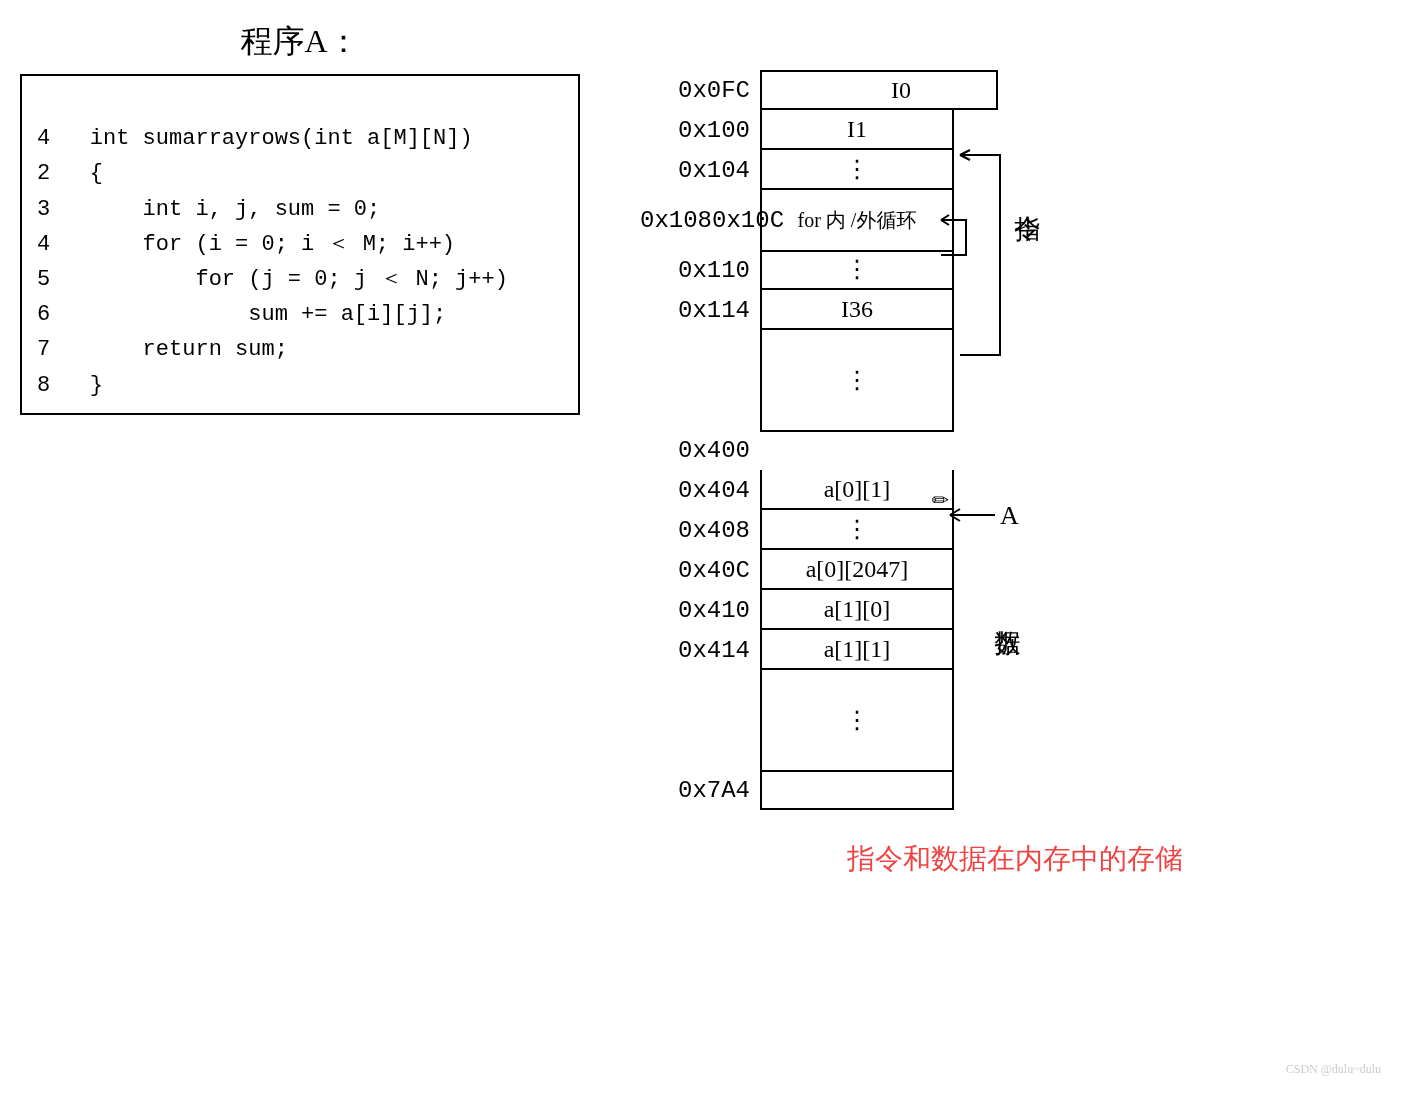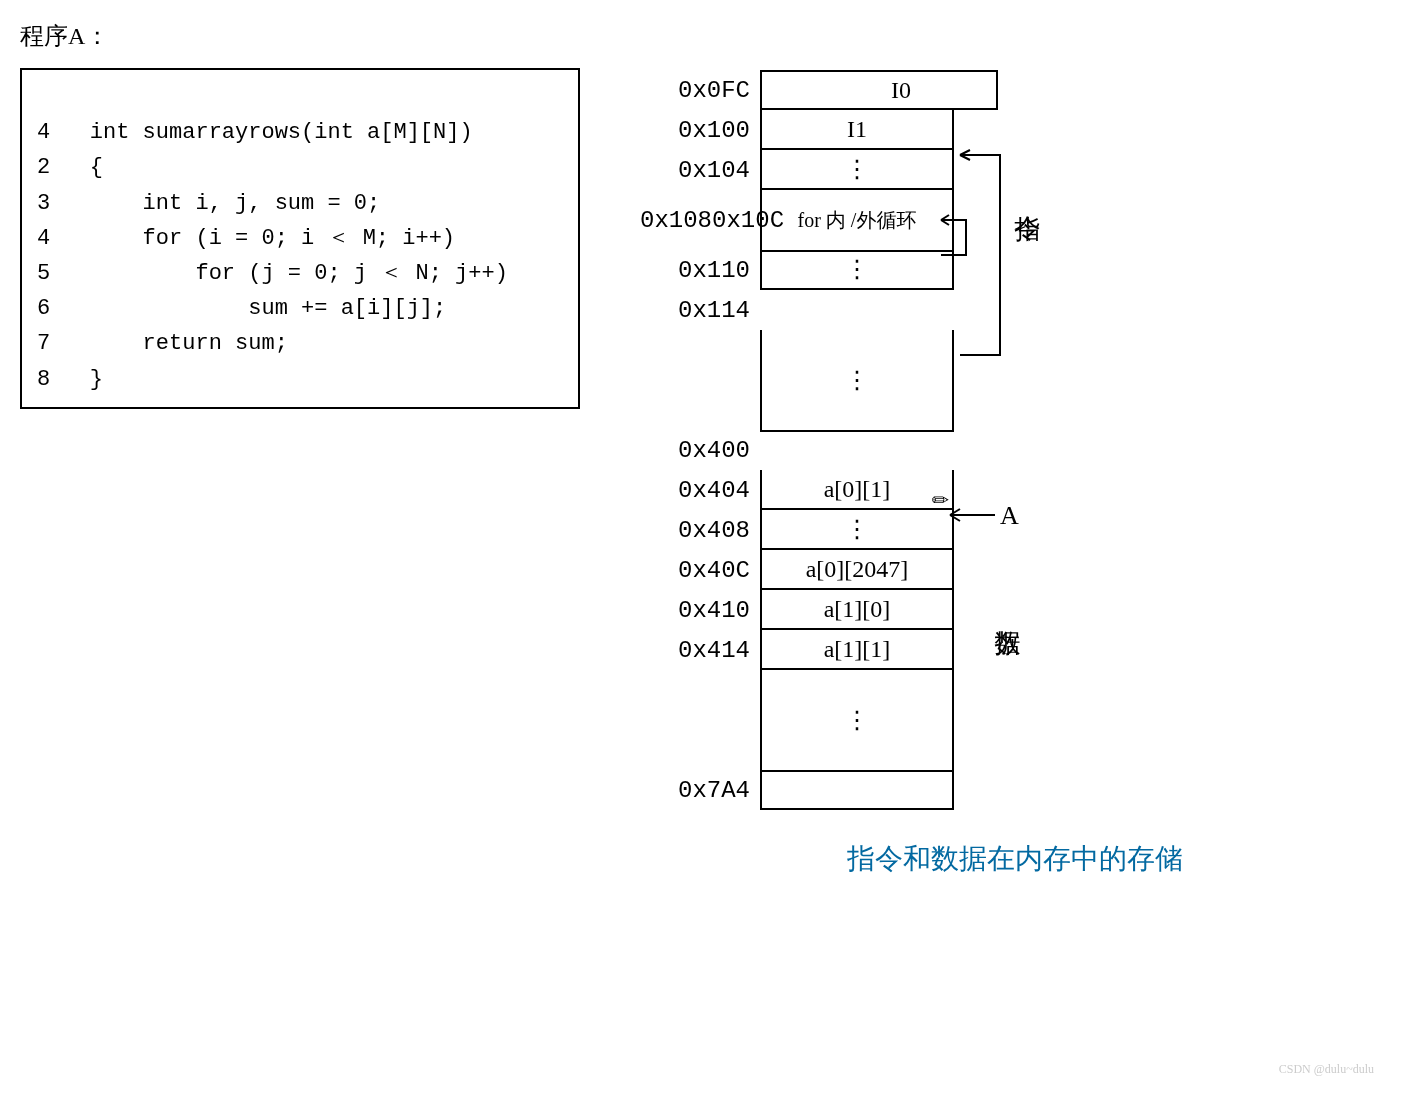--- a/index.html
+++ b/index.html
@@ -10,23 +10,24 @@
       font-size: 20px;
     }
     .container {
       display: flex;
       gap: 60px;
     }
     .left-panel {
       flex: 0 0 560px;
     }
     .title {
-      font-size: 24px;
-      margin-bottom: 16px;
+      font-size: 32px;
+      margin-bottom: 10px;
       font-weight: normal;
+      text-align: center;
     }
     .code-box {
       border: 2px solid black;
       padding: 10px 15px;
       font-family: "Courier New", monospace;
       font-size: 22px;
       line-height: 1.6;
       white-space: pre;
     }
     .right-panel {
@@ -62,25 +63,25 @@
       justify-content: center;
     }
     .mem-cell.first { border-top: 2px solid black; padding-left: 44px; }
     .mem-cell.tall { height: 60px; }
     .mem-row.tall { height: 60px; }
     .mem-row.gap { height: 100px; }
     .caption {
       margin-top: 30px;
       text-align: center;
       font-size: 28px;
-      color: #0369a1;
+      color: #ef4444;
     }
     .watermark {
       position: absolute;
-      right: 36px;
+      right: 29px;
       bottom: 20px;
       font-size: 12px;
       color: #ccc;
     }
     .bracket-label {
       position: absolute;
       font-size: 26px;
       writing-mode: vertical-rl;
       text-orientation: upright;
     }
@@ -161,20 +162,21 @@
         <span>0x10C</span>
       </div>
       <div class="mem-cell tall" style="font-size:20px">for 内 /外循环</div>
     </div>
     <div class="mem-row">
       <div class="mem-addr">0x110</div>
       <div class="mem-cell">⋮</div>
     </div>
     <div class="mem-row">
       <div class="mem-addr">0x114</div>
+      <div class="mem-cell">I36</div>
     </div>
     <div class="mem-row gap">
       <div class="mem-addr"></div>
       <div class="mem-cell" style="height:100px">⋮</div>
     </div>
 
     <div class="mem-row">
       <div class="mem-addr">0x400</div>
     </div>
     <div class="mem-row">

